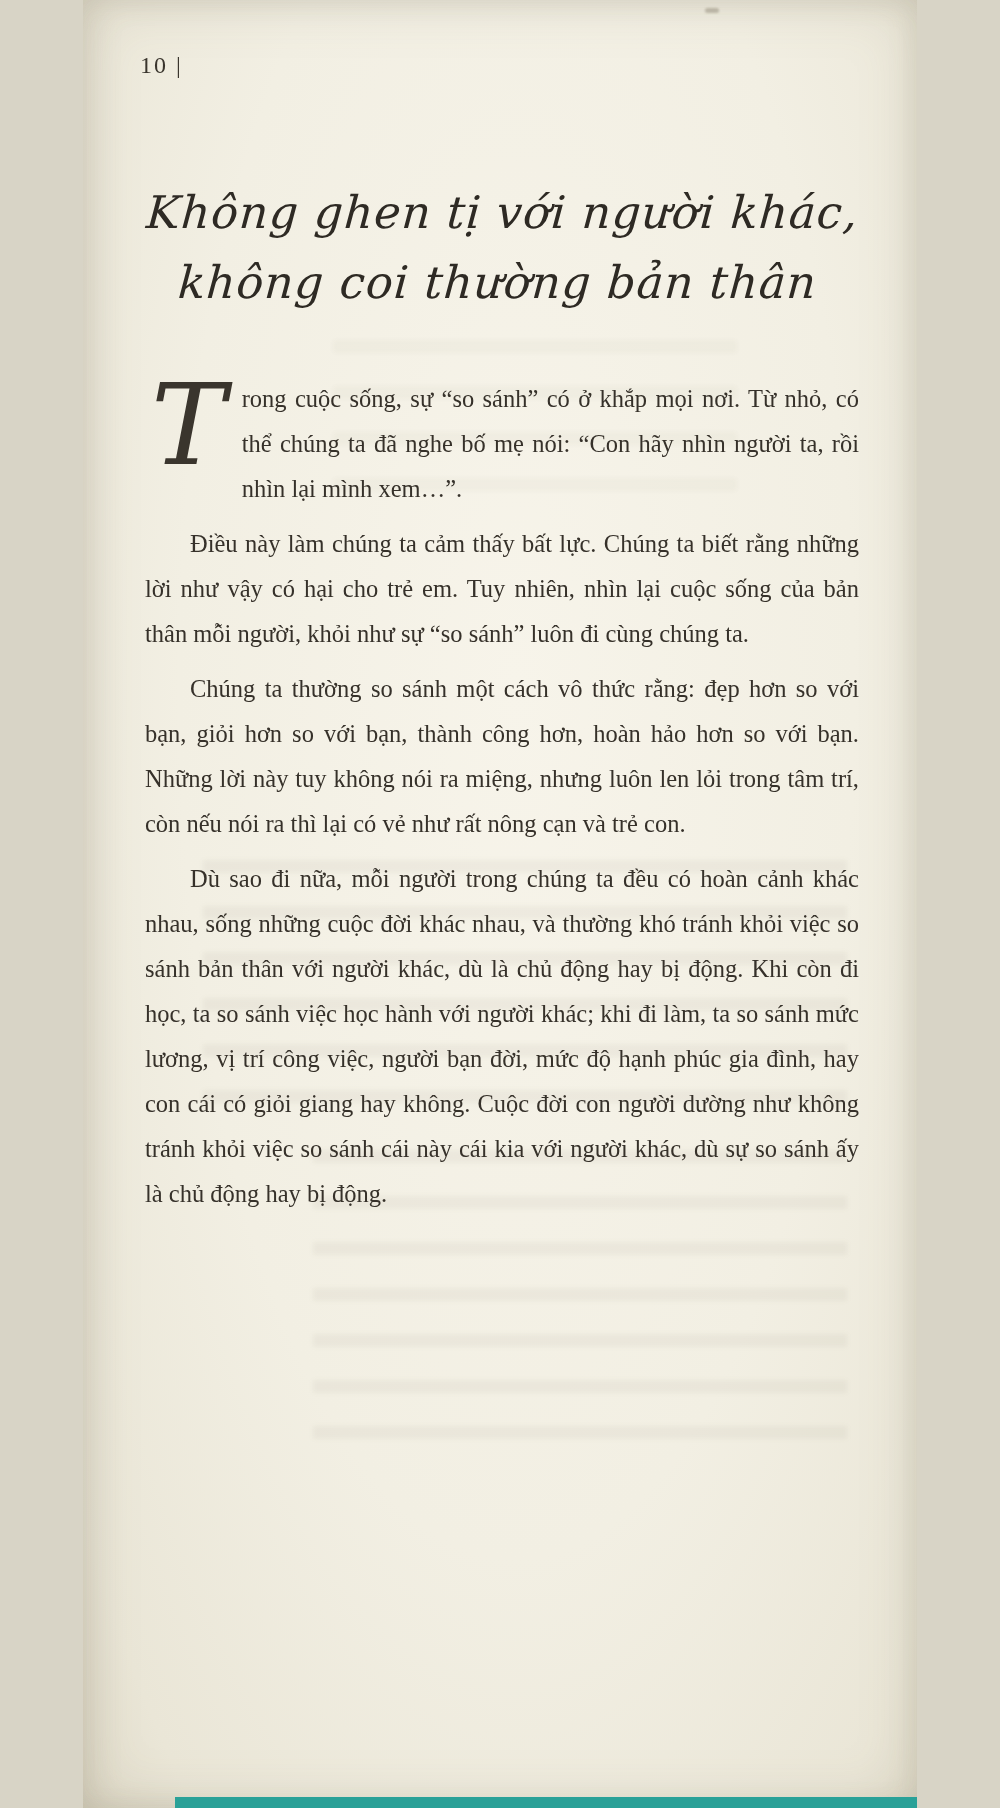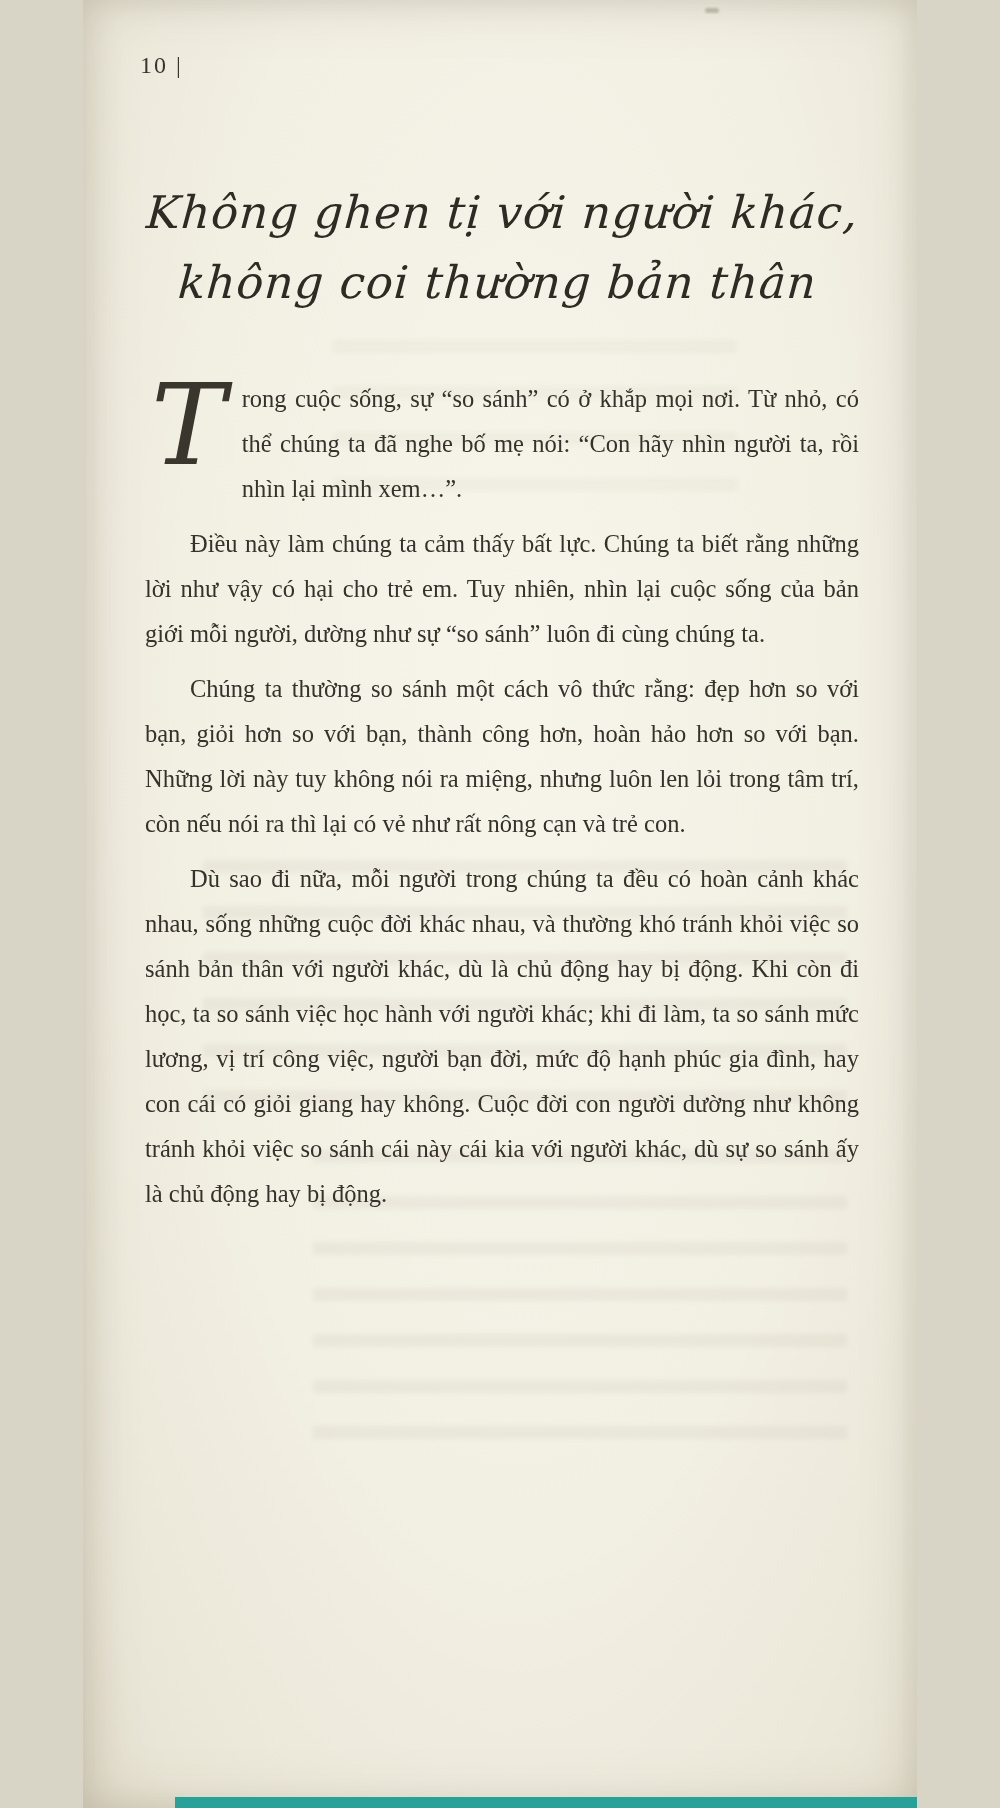--- a/index.html
+++ b/index.html
@@ -129,20 +129,20 @@
 
   <h1 class="chapter-title">
     <span class="title-line">Không ghen tị với người khác,</span>
     <span class="title-line">không coi thường bản thân</span>
   </h1>
 
   <div class="body-text">
     <p class="first">
       <span class="dropcap">T</span><span>rong cuộc sống, sự “so sánh” có ở khắp mọi nơi. Từ nhỏ, có thể chúng ta đã nghe bố mẹ nói: “Con hãy nhìn người ta, rồi nhìn lại mình xem…”.</span>
     </p>
-    <p>Điều này làm chúng ta cảm thấy bất lực. Chúng ta biết rằng những lời như vậy có hại cho trẻ em. Tuy nhiên, nhìn lại cuộc sống của bản giới mỗi người, dường như sự “so sánh” luôn đi cùng chúng ta.</p>
+    <p>Điều này làm chúng ta cảm thấy bất lực. Chúng ta biết rằng những lời như vậy có hại cho trẻ em. Tuy nhiên, nhìn lại cuộc sống của bản thân mỗi người, khỏi như sự “so sánh” luôn đi cùng chúng ta.</p>
     <p>Chúng ta thường so sánh một cách vô thức rằng: đẹp hơn so với bạn, giỏi hơn so với bạn, thành công hơn, hoàn hảo hơn so với bạn. Những lời này tuy không nói ra miệng, nhưng luôn len lỏi trong tâm trí, còn nếu nói ra thì lại có vẻ như rất nông cạn và trẻ con.</p>
     <p>Dù sao đi nữa, mỗi người trong chúng ta đều có hoàn cảnh khác nhau, sống những cuộc đời khác nhau, và thường khó tránh khỏi việc so sánh bản thân với người khác, dù là chủ động hay bị động. Khi còn đi học, ta so sánh việc học hành với người khác; khi đi làm, ta so sánh mức lương, vị trí công việc, người bạn đời, mức độ hạnh phúc gia đình, hay con cái có giỏi giang hay không. Cuộc đời con người dường như không tránh khỏi việc so sánh cái này cái kia với người khác, dù sự so sánh ấy là chủ động hay bị động.</p>
   </div>
 
   <div class="bottom-accent-bar" style="background: rgb(42, 161, 152);"></div>
 
 </div>
 
 </body></html>

